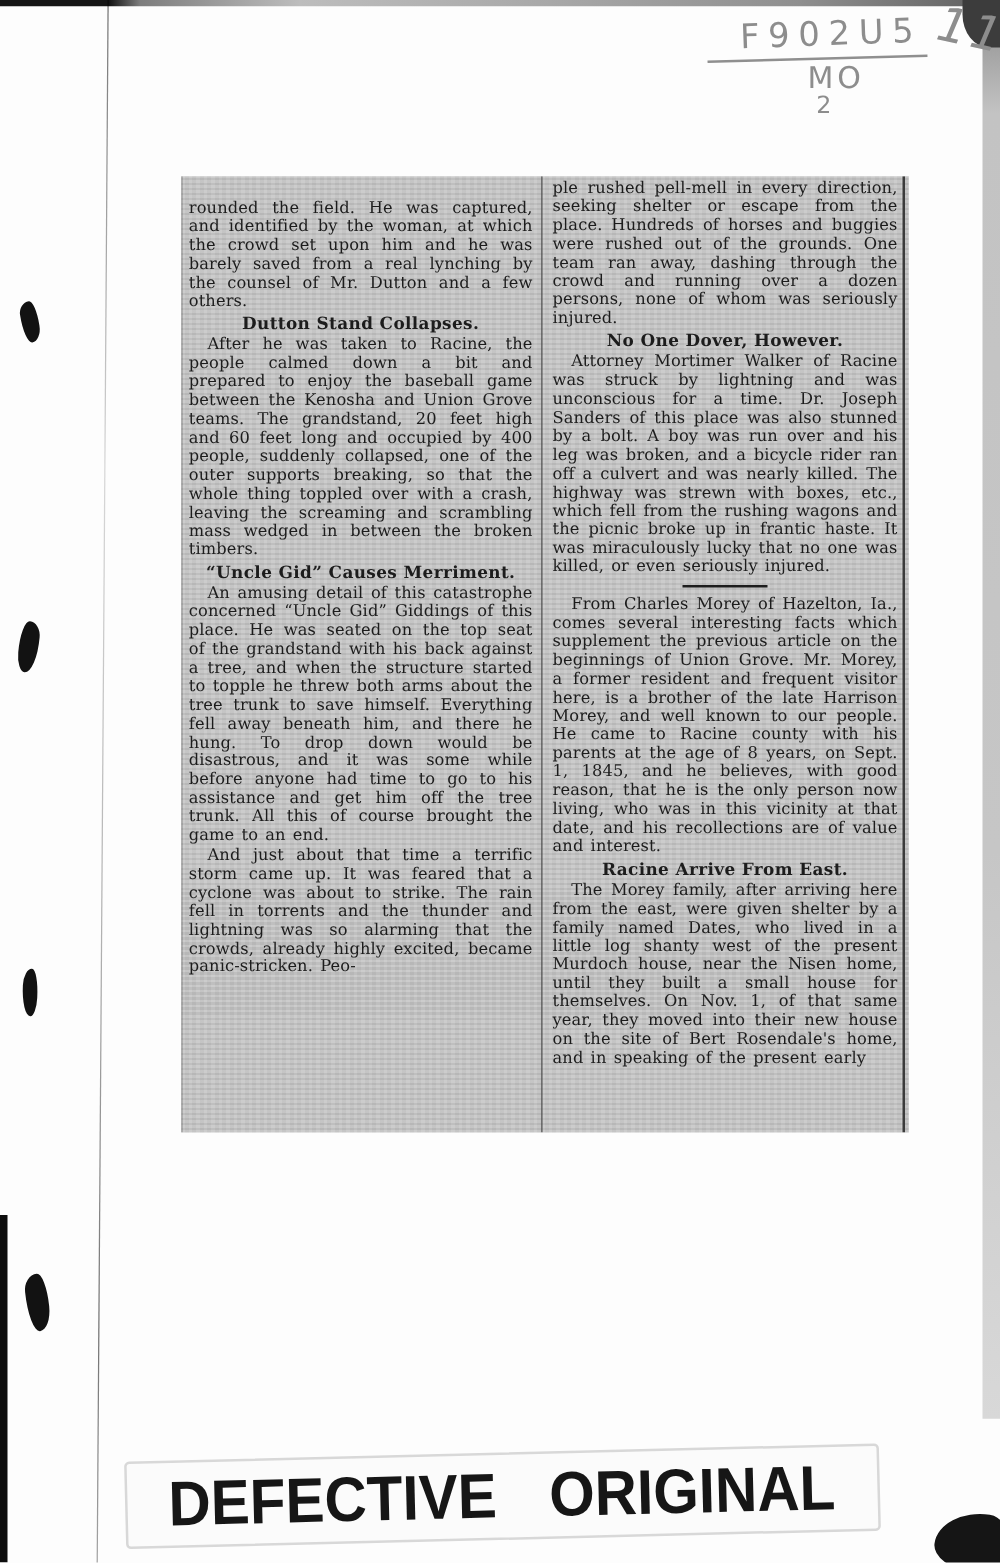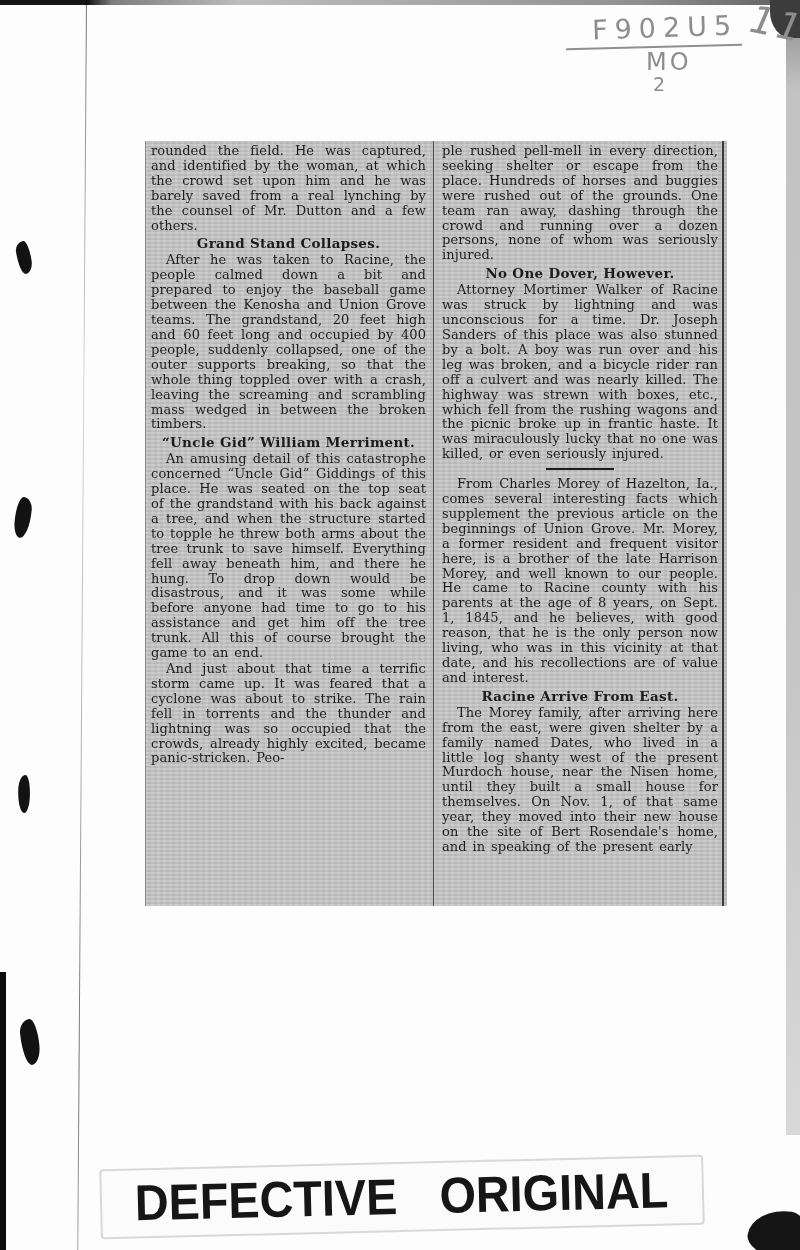--- a/index.html
+++ b/index.html
@@ -49,21 +49,21 @@
   .clipping {
     position:absolute; left:145px; top:141px; width:582px; height:765px;
     box-sizing:border-box; display:flex; padding-right:3px;
     background-color:#c7c7c7;
     background-image:
       repeating-linear-gradient(0deg, rgba(255,255,255,.06) 0 2px, rgba(0,0,0,.05) 2px 4px),
       repeating-linear-gradient(90deg, rgba(255,255,255,.04) 0 3px, rgba(0,0,0,.03) 3px 6px);
     color:#1c1c1c; overflow:hidden;
   }
   .col { box-sizing:border-box; overflow:hidden; }
-  .col-left  { width:288px; border-left:1px solid rgba(40,40,40,.4); padding:3px 7px 0 5px; }
+  .col-left  { width:288px; border-left:1px solid rgba(40,40,40,.4); padding:19px 7px 0 5px; }
   .col-right { flex:1; border-left:1px solid #4f4f4f; border-right:2px solid #3b3b3b; padding:3px 4px 0 8px; }
   .col p {
     margin:0 0 1px; text-indent:15px; text-align:justify;
     font-size:13px; line-height:14.9px; word-spacing:1.5px; letter-spacing:.1px;
   }
   .col p.noindent { text-indent:0; }
   .col h3 {
     margin:3px 0 2px; text-align:center; font-size:13.5px; font-weight:bold;
     letter-spacing:.3px; line-height:15px;
   }
@@ -101,25 +101,25 @@
     <div class="hw hw-code">F902U5</div>
     <div class="hw-underline"></div>
     <div class="hw hw-mo">MO</div>
     <div class="hw hw-2">2</div>
     <div class="hw hw-page">11</div>
   </div>
 
   <div class="clipping">
     <div class="col col-left">
       <p class="noindent">rounded the field. He was captured, and identified by the woman, at which the crowd set upon him and he was barely saved from a real lynching by the counsel of Mr. Dutton and a few others.</p>
-      <h3>Grand Stand Collapses.</h3>
+      <h3>Dutton Stand Collapses.</h3>
       <p>After he was taken to Racine, the people calmed down a bit and prepared to enjoy the baseball game between the Kenosha and Union Grove teams. The grandstand, 20 feet high and 60 feet long and occupied by 400 people, suddenly collapsed, one of the outer supports breaking, so that the whole thing toppled over with a crash, leaving the screaming and scrambling mass wedged in between the broken timbers.</p>
-      <h3>“Uncle Gid” William Merriment.</h3>
+      <h3>“Uncle Gid” Causes Merriment.</h3>
       <p>An amusing detail of this catastrophe concerned “Uncle Gid” Giddings of this place. He was seated on the top seat of the grandstand with his back against a tree, and when the structure started to topple he threw both arms about the tree trunk to save himself. Everything fell away beneath him, and there he hung. To drop down would be disastrous, and it was some while before anyone had time to go to his assistance and get him off the tree trunk. All this of course brought the game to an end.</p>
-      <p>And just about that time a terrific storm came up. It was feared that a cyclone was about to strike. The rain fell in torrents and the thunder and lightning was so occupied that the crowds, already highly excited, became panic-stricken. Peo-</p>
+      <p>And just about that time a terrific storm came up. It was feared that a cyclone was about to strike. The rain fell in torrents and the thunder and lightning was so alarming that the crowds, already highly excited, became panic-stricken. Peo-</p>
     </div>
     <div class="col col-right">
       <p class="noindent">ple rushed pell-mell in every direction, seeking shelter or escape from the place. Hundreds of horses and buggies were rushed out of the grounds. One team ran away, dashing through the crowd and running over a dozen persons, none of whom was seriously injured.</p>
       <h3>No One Dover, However.</h3>
       <p>Attorney Mortimer Walker of Racine was struck by lightning and was unconscious for a time. Dr. Joseph Sanders of this place was also stunned by a bolt. A boy was run over and his leg was broken, and a bicycle rider ran off a culvert and was nearly killed. The highway was strewn with boxes, etc., which fell from the rushing wagons and the picnic broke up in frantic haste. It was miraculously lucky that no one was killed, or even seriously injured.</p>
       <div class="rule"></div>
       <p>From Charles Morey of Hazelton, Ia., comes several interesting facts which supplement the previous article on the beginnings of Union Grove. Mr. Morey, a former resident and frequent visitor here, is a brother of the late Harrison Morey, and well known to our people. He came to Racine county with his parents at the age of 8 years, on Sept. 1, 1845, and he believes, with good reason, that he is the only person now living, who was in this vicinity at that date, and his recollections are of value and interest.</p>
       <h3>Racine Arrive From East.</h3>
       <p>The Morey family, after arriving here from the east, were given shelter by a family named Dates, who lived in a little log shanty west of the present Murdoch house, near the Nisen home, until they built a small house for themselves. On Nov. 1, of that same year, they moved into their new house on the site of Bert Rosendale's home, and in speaking of the present early</p>
     </div>

